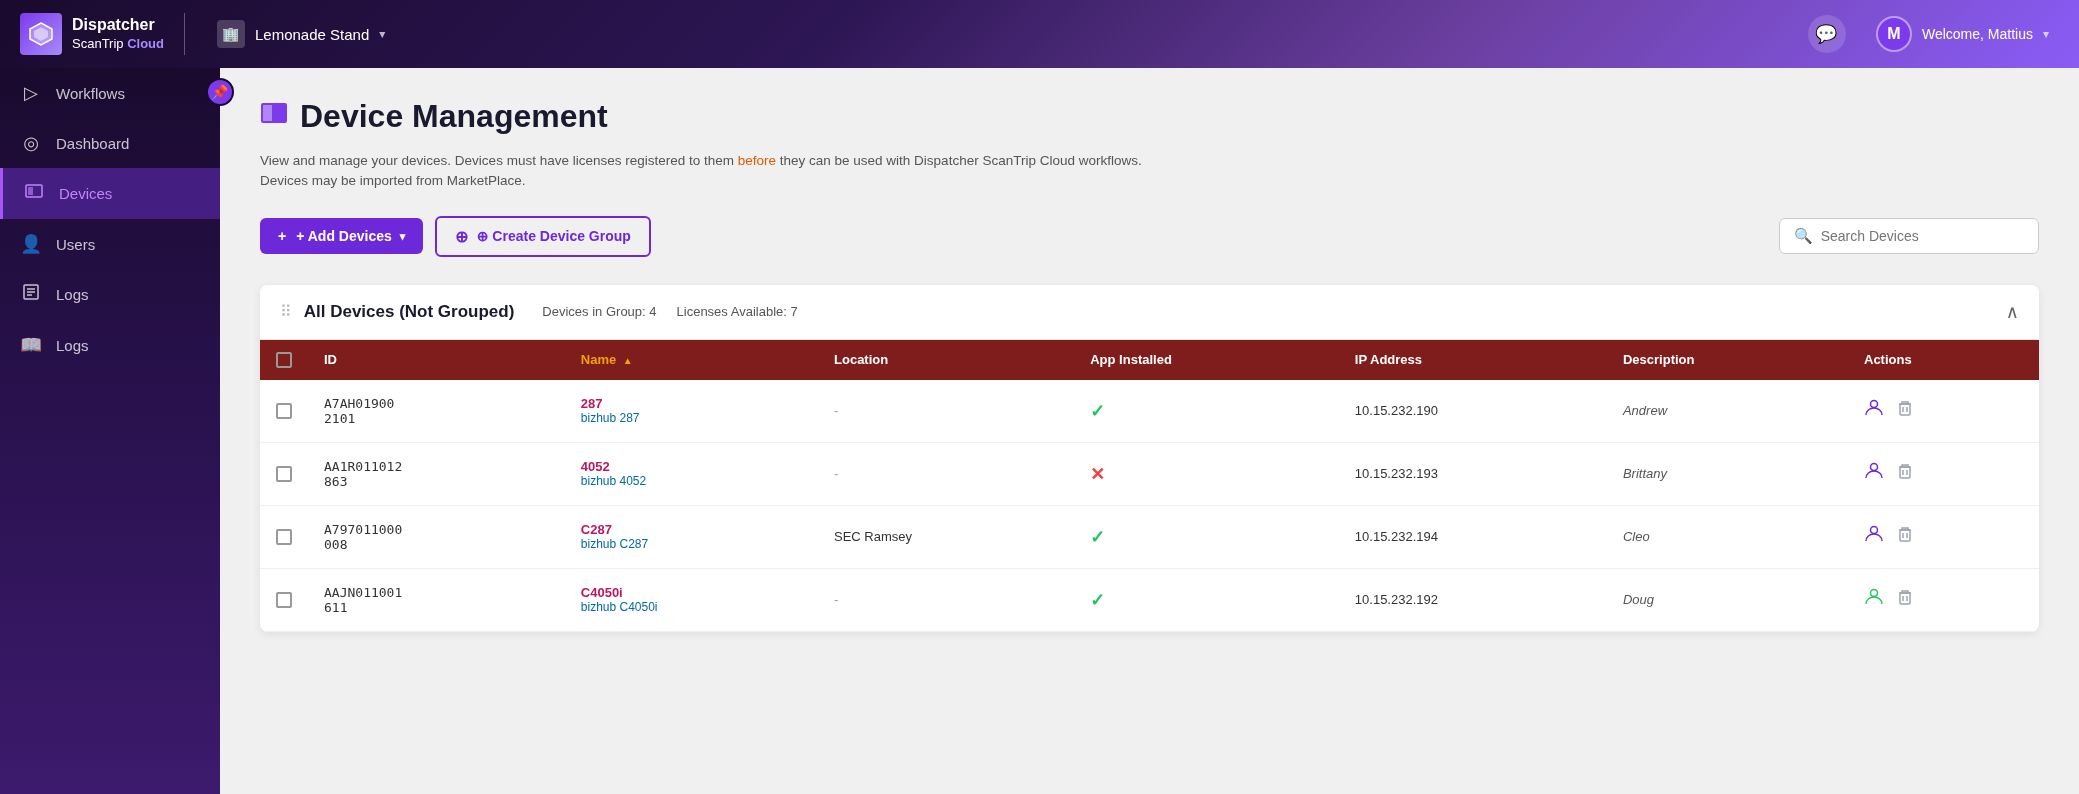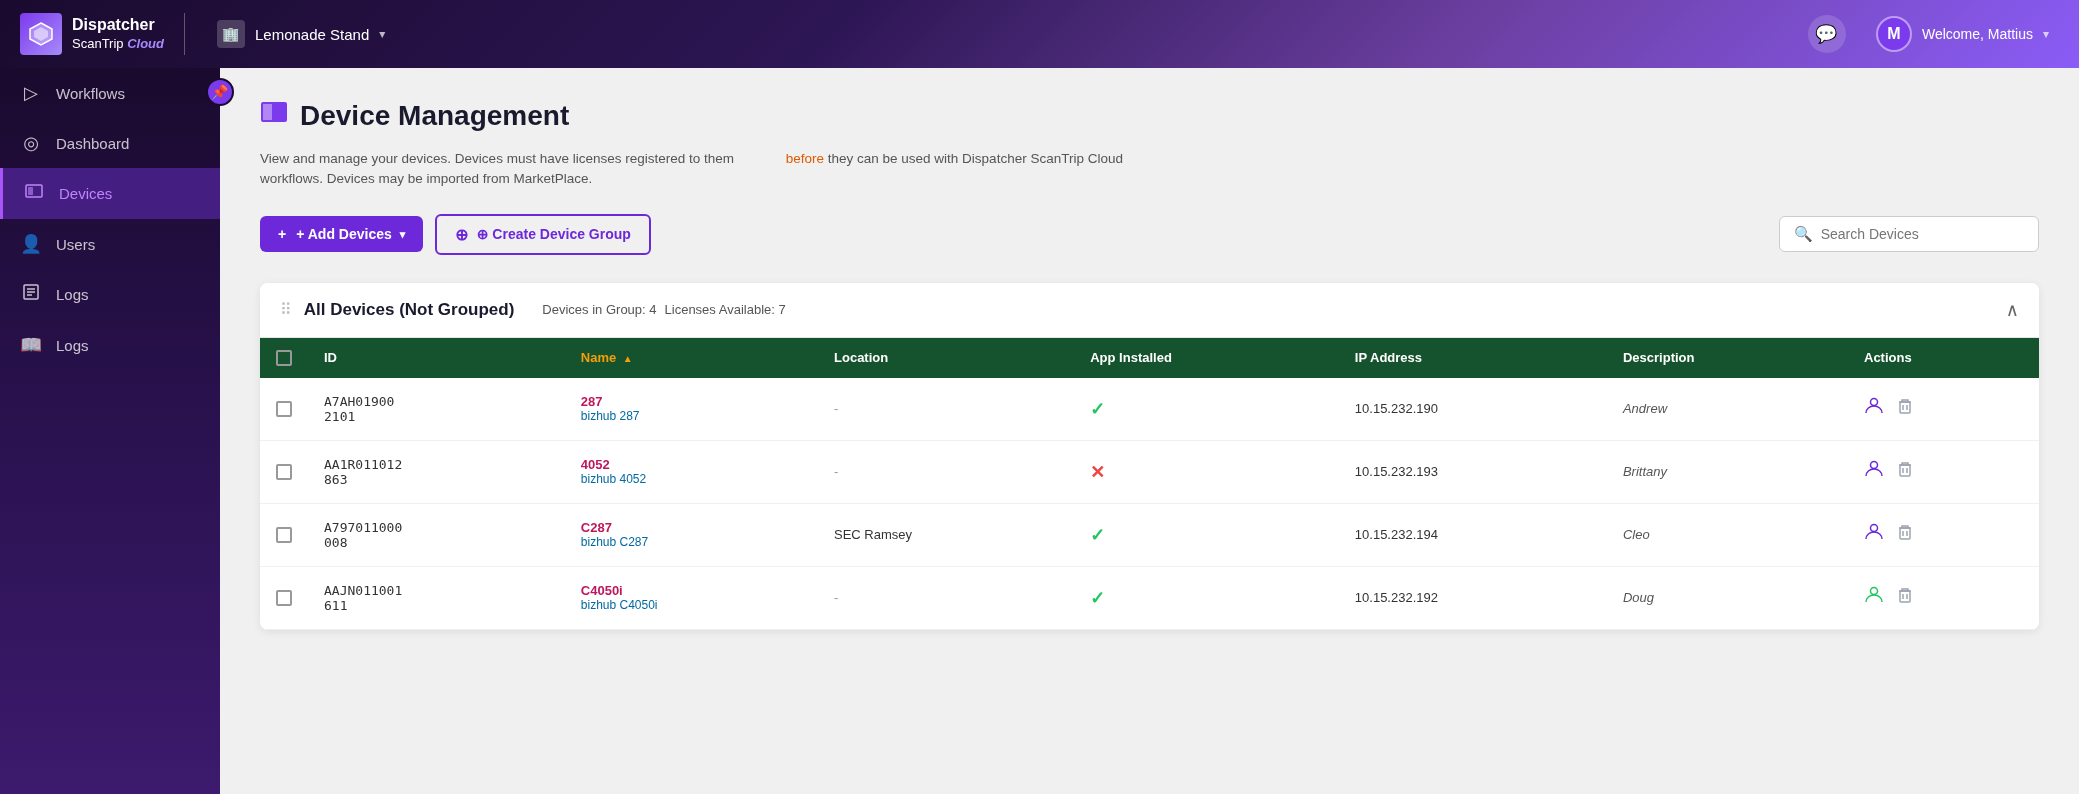--- a/index.html
+++ b/index.html
@@ -28,21 +28,21 @@
       height: 42px;
       background: linear-gradient(135deg, #7c3aed, #a78bfa);
       border-radius: 4px;
       display: flex;
       align-items: center;
       justify-content: center;
     }
     .logo-text { color: white; }
     .logo-text .dispatcher { font-size: 16px; font-weight: 700; display: block; }
     .logo-text .scantrip { font-size: 13px; font-weight: 300; }
-    .logo-text .cloud { color: #a78bfa; font-weight: 700; font-style: italic; }
+    .logo-text .cloud { color: #a78bfa; font-weight: 700; }
     .tenant-selector {
       display: flex;
       align-items: center;
       gap: 10px;
       color: white;
       font-size: 15px;
       cursor: pointer;
       padding: 8px 12px;
       border-radius: 4px;
     }
@@ -135,30 +135,30 @@
       overflow-y: auto;
       padding: 30px 40px;
     }
     .page-header {
       display: flex;
       align-items: center;
       gap: 12px;
       margin-bottom: 16px;
     }
     .page-title-icon { color: #7c3aed; font-size: 26px; }
-    .page-title { font-size: 28px; font-weight: 700; color: #1a1a2e; }
+    .page-title { font-size: 32px; font-weight: 700; color: #1a1a2e; }
 
     .page-description {
       color: #555;
       font-size: 13.5px;
       margin-bottom: 24px;
       max-width: 900px;
       line-height: 1.5;
     }
-    .page-description .highlight { color: #e05b00; margin-left: 48px; }
+    .page-description .highlight { color: #e05b00; }
 
     .toolbar {
       display: flex;
       align-items: center;
       gap: 12px;
       margin-bottom: 28px;
     }
     .btn-primary {
       display: flex;
       align-items: center;
@@ -215,35 +215,35 @@
       display: flex;
       align-items: center;
       padding: 16px 20px;
       border-bottom: 1px solid #e5e5e5;
       background: white;
     }
     .drag-handle { color: #bbb; font-size: 16px; margin-right: 12px; cursor: grab; }
     .table-title { font-size: 17px; font-weight: 700; color: #1a1a2e; }
     .table-meta {
       display: flex;
-      gap: 8px;
+      gap: 20px;
       margin-left: 28px;
       font-size: 13px;
       color: #555;
     }
     .expand-btn {
       margin-left: auto;
       background: none; border: none;
       cursor: pointer; color: #666; font-size: 18px;
     }
 
     
     .data-table { width: 100%; border-collapse: collapse; }
     .data-table thead tr {
-      background: #14532d;
+      background: #7f1d1d;
       color: white;
     }
     .data-table th {
       padding: 12px 16px;
       text-align: left;
       font-size: 13px;
       font-weight: 600;
       white-space: nowrap;
     }
     .data-table th.sortable { color: #f59e0b; cursor: pointer; }

